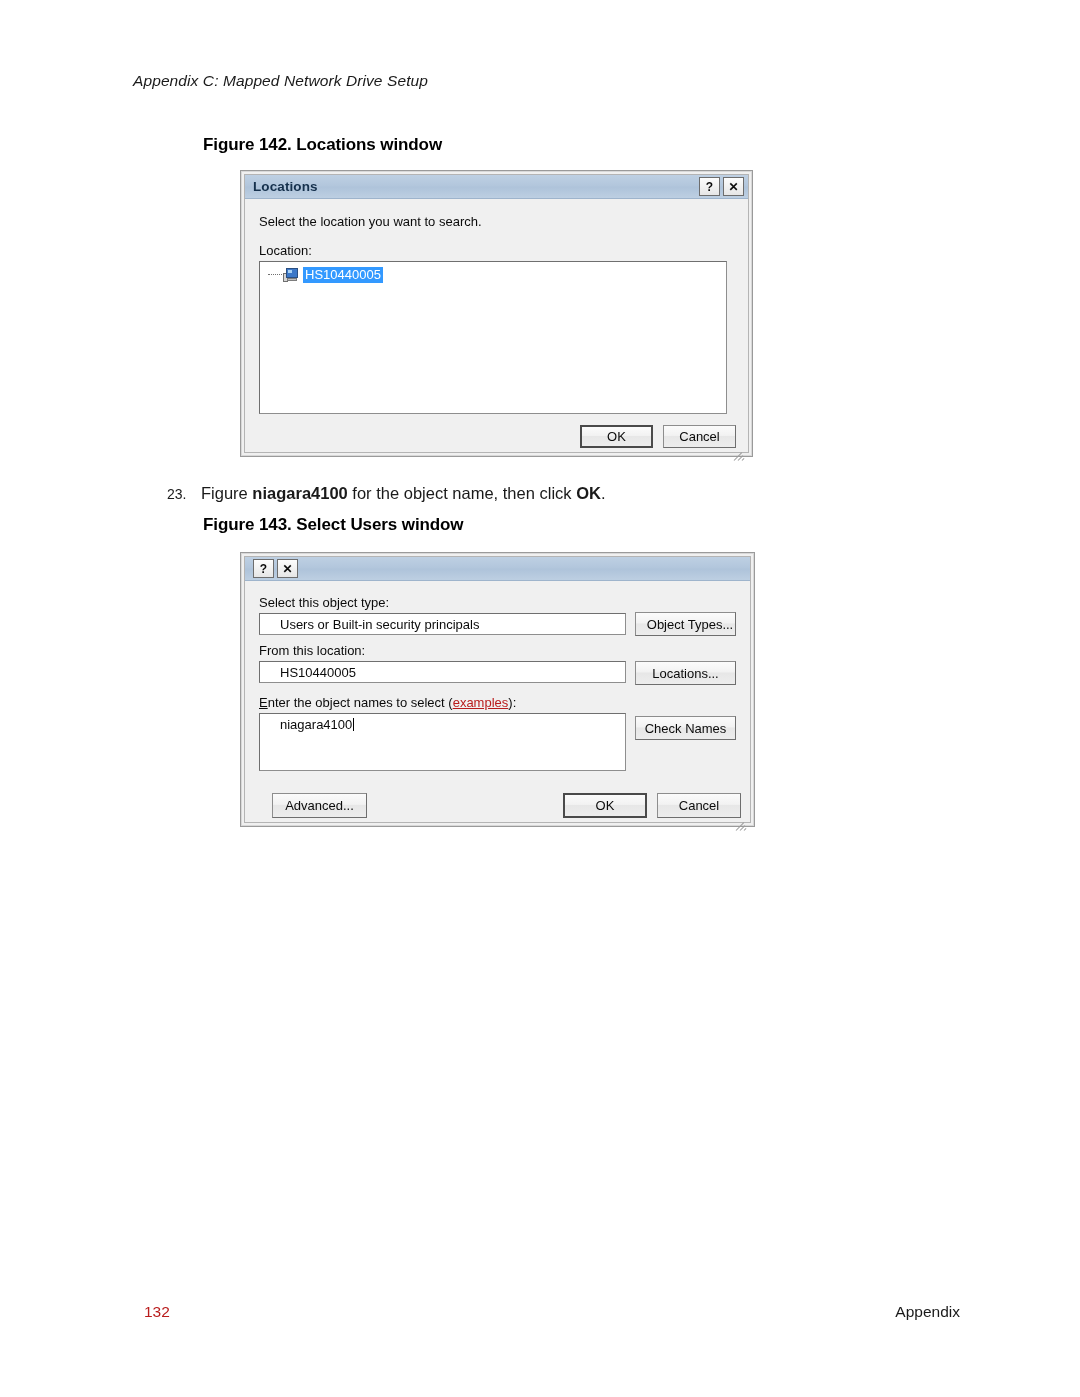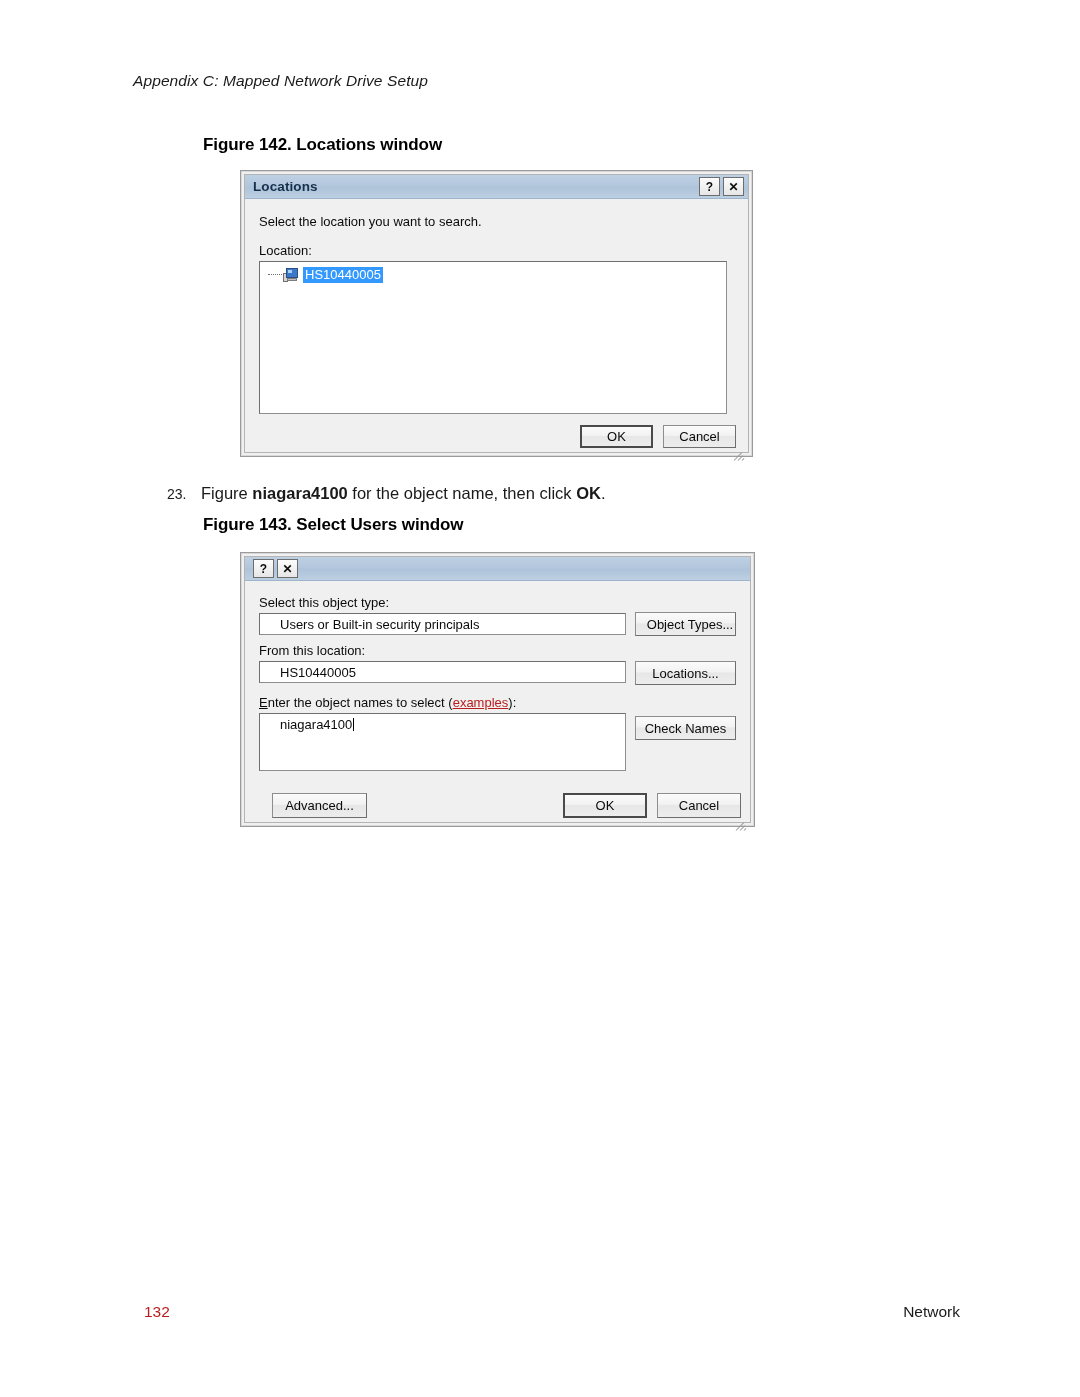--- a/index.html
+++ b/index.html
@@ -324,13 +324,13 @@
       <span class="grip" style="right:2px; top:238px;">
         <i style="width:11px; top:11px; left:0px; transform:rotate(-45deg);"></i>
         <i style="width:7px; top:11px; left:4px; transform:rotate(-45deg);"></i>
         <i style="width:3px; top:11px; left:8px; transform:rotate(-45deg);"></i>
       </span>
     </div>
   </div>
 </div>
 
 <div class="footer-page">132</div>
-<div class="footer-brand">Network</div>
+<div class="footer-brand">Appendix</div>
 
 </body></html>

